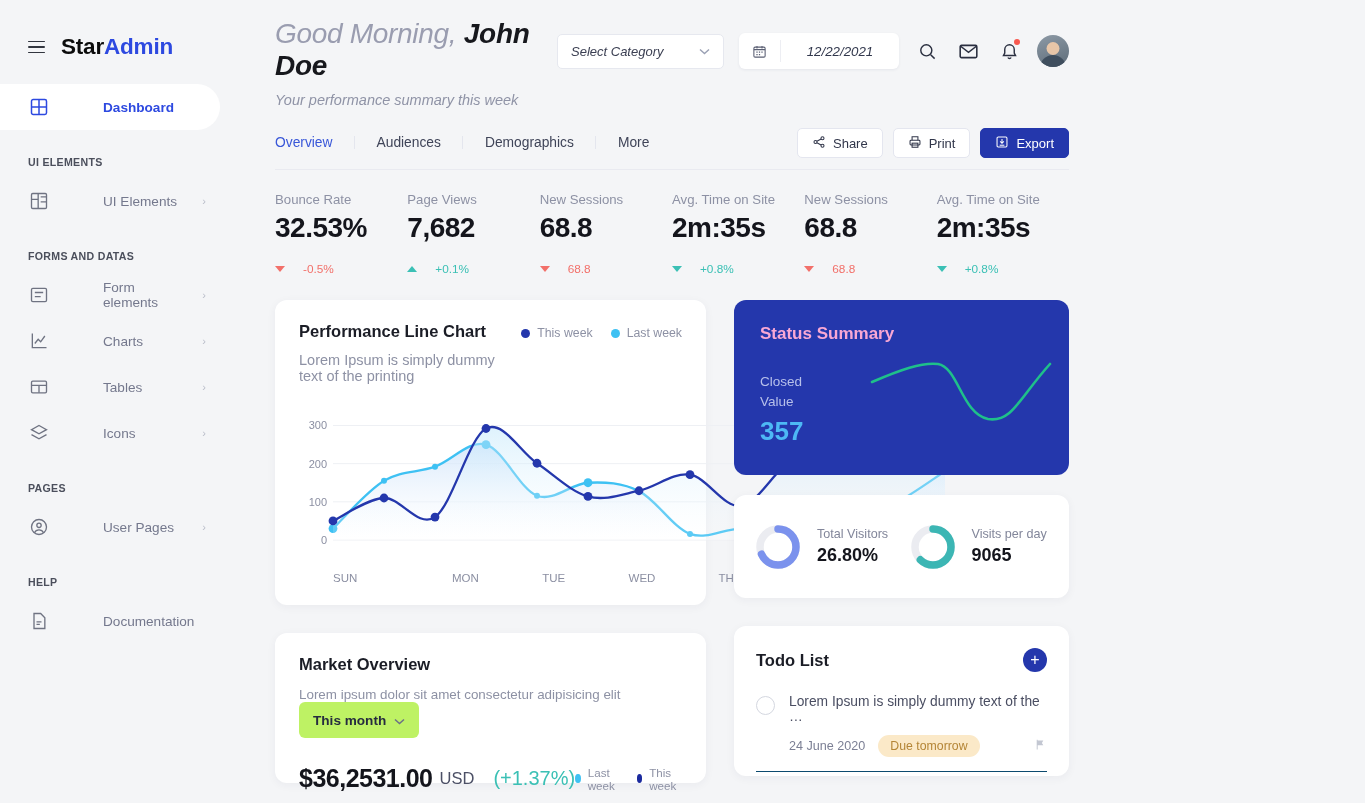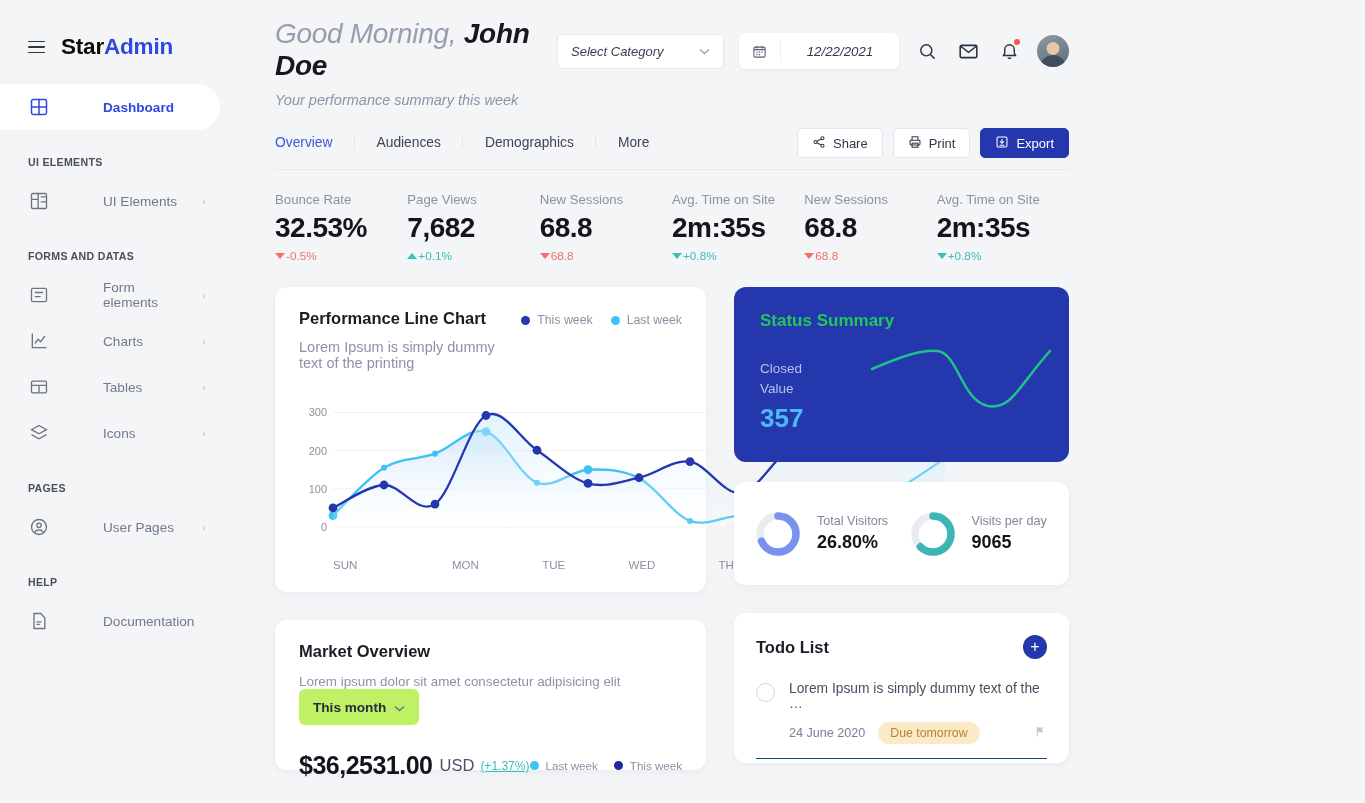--- a/index.html
+++ b/index.html
@@ -88,21 +88,21 @@
     border-radius: 5px; font-size: 13px; cursor: pointer; border: 1px solid #e4e6ef;
     background: #fff; color: #31364a; }
   .btn.primary { background: #2437ac; border-color: #2437ac; color: #fff; }
   .btn svg { width: 14px; height: 14px; }
 
   
   .kpis { display: flex; margin-top: 22px; }
   .kpi { flex: 1; }
   .kpi .kl { font-size: 13.2px; color: #8d91a4; }
   .kpi .kv { font-size: 28px; font-weight: 700; color: #14151c; margin-top: 5px; letter-spacing: -0.5px; }
-  .kpi .kd { font-size: 11.8px; margin-top: 5px; display: flex; align-items: center; gap: 1px; }
+  .kpi .kd { font-size: 11.8px; margin-top: 18px; display: flex; align-items: center; gap: 18px; }
   .kpi .kd.down { color: #f2706a; }
   .kpi .kd.up { color: #3bc0b5; }
   .tri { width: 0; height: 0; border-left: 5px solid transparent; border-right: 5px solid transparent; }
   .tri.d { border-top: 6px solid currentColor; }
   .tri.u { border-bottom: 6px solid currentColor; }
 
   
   .grid { display: flex; gap: 28px; margin-top: 24px; }
   .col-left { flex: 1; min-width: 0; }
   .col-right { width: 335px; flex: 0 0 335px; }
@@ -110,41 +110,41 @@
 
   .chart-card { padding: 22px 24px 10px 24px; height: 305px; }
   .chart-head { display: flex; align-items: flex-start; }
   .chart-title { font-size: 16.5px; font-weight: 700; color: #1b1d26; }
   .chart-sub { font-size: 14.5px; color: #8d91a4; margin-top: 11px; }
   .legend { display: flex; gap: 18px; align-items: center; padding-top: 4px; }
   .legend .li { display: flex; align-items: center; gap: 7px; font-size: 12.3px; color: #8d91a4; }
   .dot { width: 9px; height: 9px; border-radius: 50%; }
 
   .status-card { background: #2437ac; border-radius: 12px; height: 175px; padding: 24px 26px; position: relative; overflow: hidden; }
-  .status-title { font-size: 17px; font-weight: 700; color: #22c55e; }
+  .status-title { font-size: 17px; font-weight: 700; color: #f9a8d4; }
   .status-label { font-size: 13.5px; color: #b7c0ea; margin-top: 28px; line-height: 20px; }
   .status-val { font-size: 26px; font-weight: 700; color: #4db8f5; margin-top: 4px; }
   .status-spark { position: absolute; right: 14px; top: 62px; }
 
   .visitors-card { margin-top: 20px; height: 103px; display: flex; align-items: center; padding: 0 8px 0 18px; }
   .visitor { flex: 1; display: flex; align-items: center; gap: 13px; }
   .vtext .vlabel { font-size: 12.6px; color: #82869a; }
   .vtext .vval { font-size: 18px; font-weight: 700; color: #14151c; margin-top: 4px; }
 
   .market-card { margin-top: 28px; padding: 22px 24px; height: 150px; }
   .market-head { display: flex; align-items: flex-start; flex-direction: column; }
   .market-title { font-size: 16.5px; font-weight: 700; color: #1b1d26; }
   .market-sub { font-size: 13.4px; color: #8d91a4; margin-top: 13px; }
   .period-select { background: #bef264; border-radius: 6px; height: 36px; display: flex;
     align-items: center; gap: 8px; padding: 0 14px; font-size: 13.6px; color: #262b3f;
     font-weight: 600; cursor: pointer; }
   .market-bottom { display: flex; align-items: center; margin-top: 26px; }
   .money { font-size: 25px; font-weight: 700; color: #14151c; letter-spacing: -0.5px; }
   .usd { font-size: 16.5px; color: #4c5066; margin-left: 7px; }
-  .pct { font-size: 12px; color: #3bc0b5; margin-left: 6px; text-decoration: underline; }
+  .pct { font-size: 20px; color: #3bc0b5; margin-left: 19px; }
   .market-legend { margin-left: auto; display: flex; gap: 16px; }
 
   .todo-card { margin-top: 28px; padding: 22px 22px 0 22px; height: 150px; }
   .todo-head { display: flex; align-items: center; }
   .todo-title { font-size: 16.5px; font-weight: 700; color: #1b1d26; flex: 1; }
   .add-btn { width: 24px; height: 24px; border-radius: 50%; background: #2437ac; color: #fff;
     display: flex; align-items: center; justify-content: center; font-size: 16px; cursor: pointer; line-height: 1; }
   .todo-item { display: flex; gap: 14px; margin-top: 22px; border-bottom: 1px solid #0c4a6e; padding-bottom: 14px; }
   .checkbox { width: 19px; height: 19px; border-radius: 50%; border: 1.5px solid #d4d7e0;
     flex: 0 0 19px; margin-top: 2px; cursor: pointer; }

